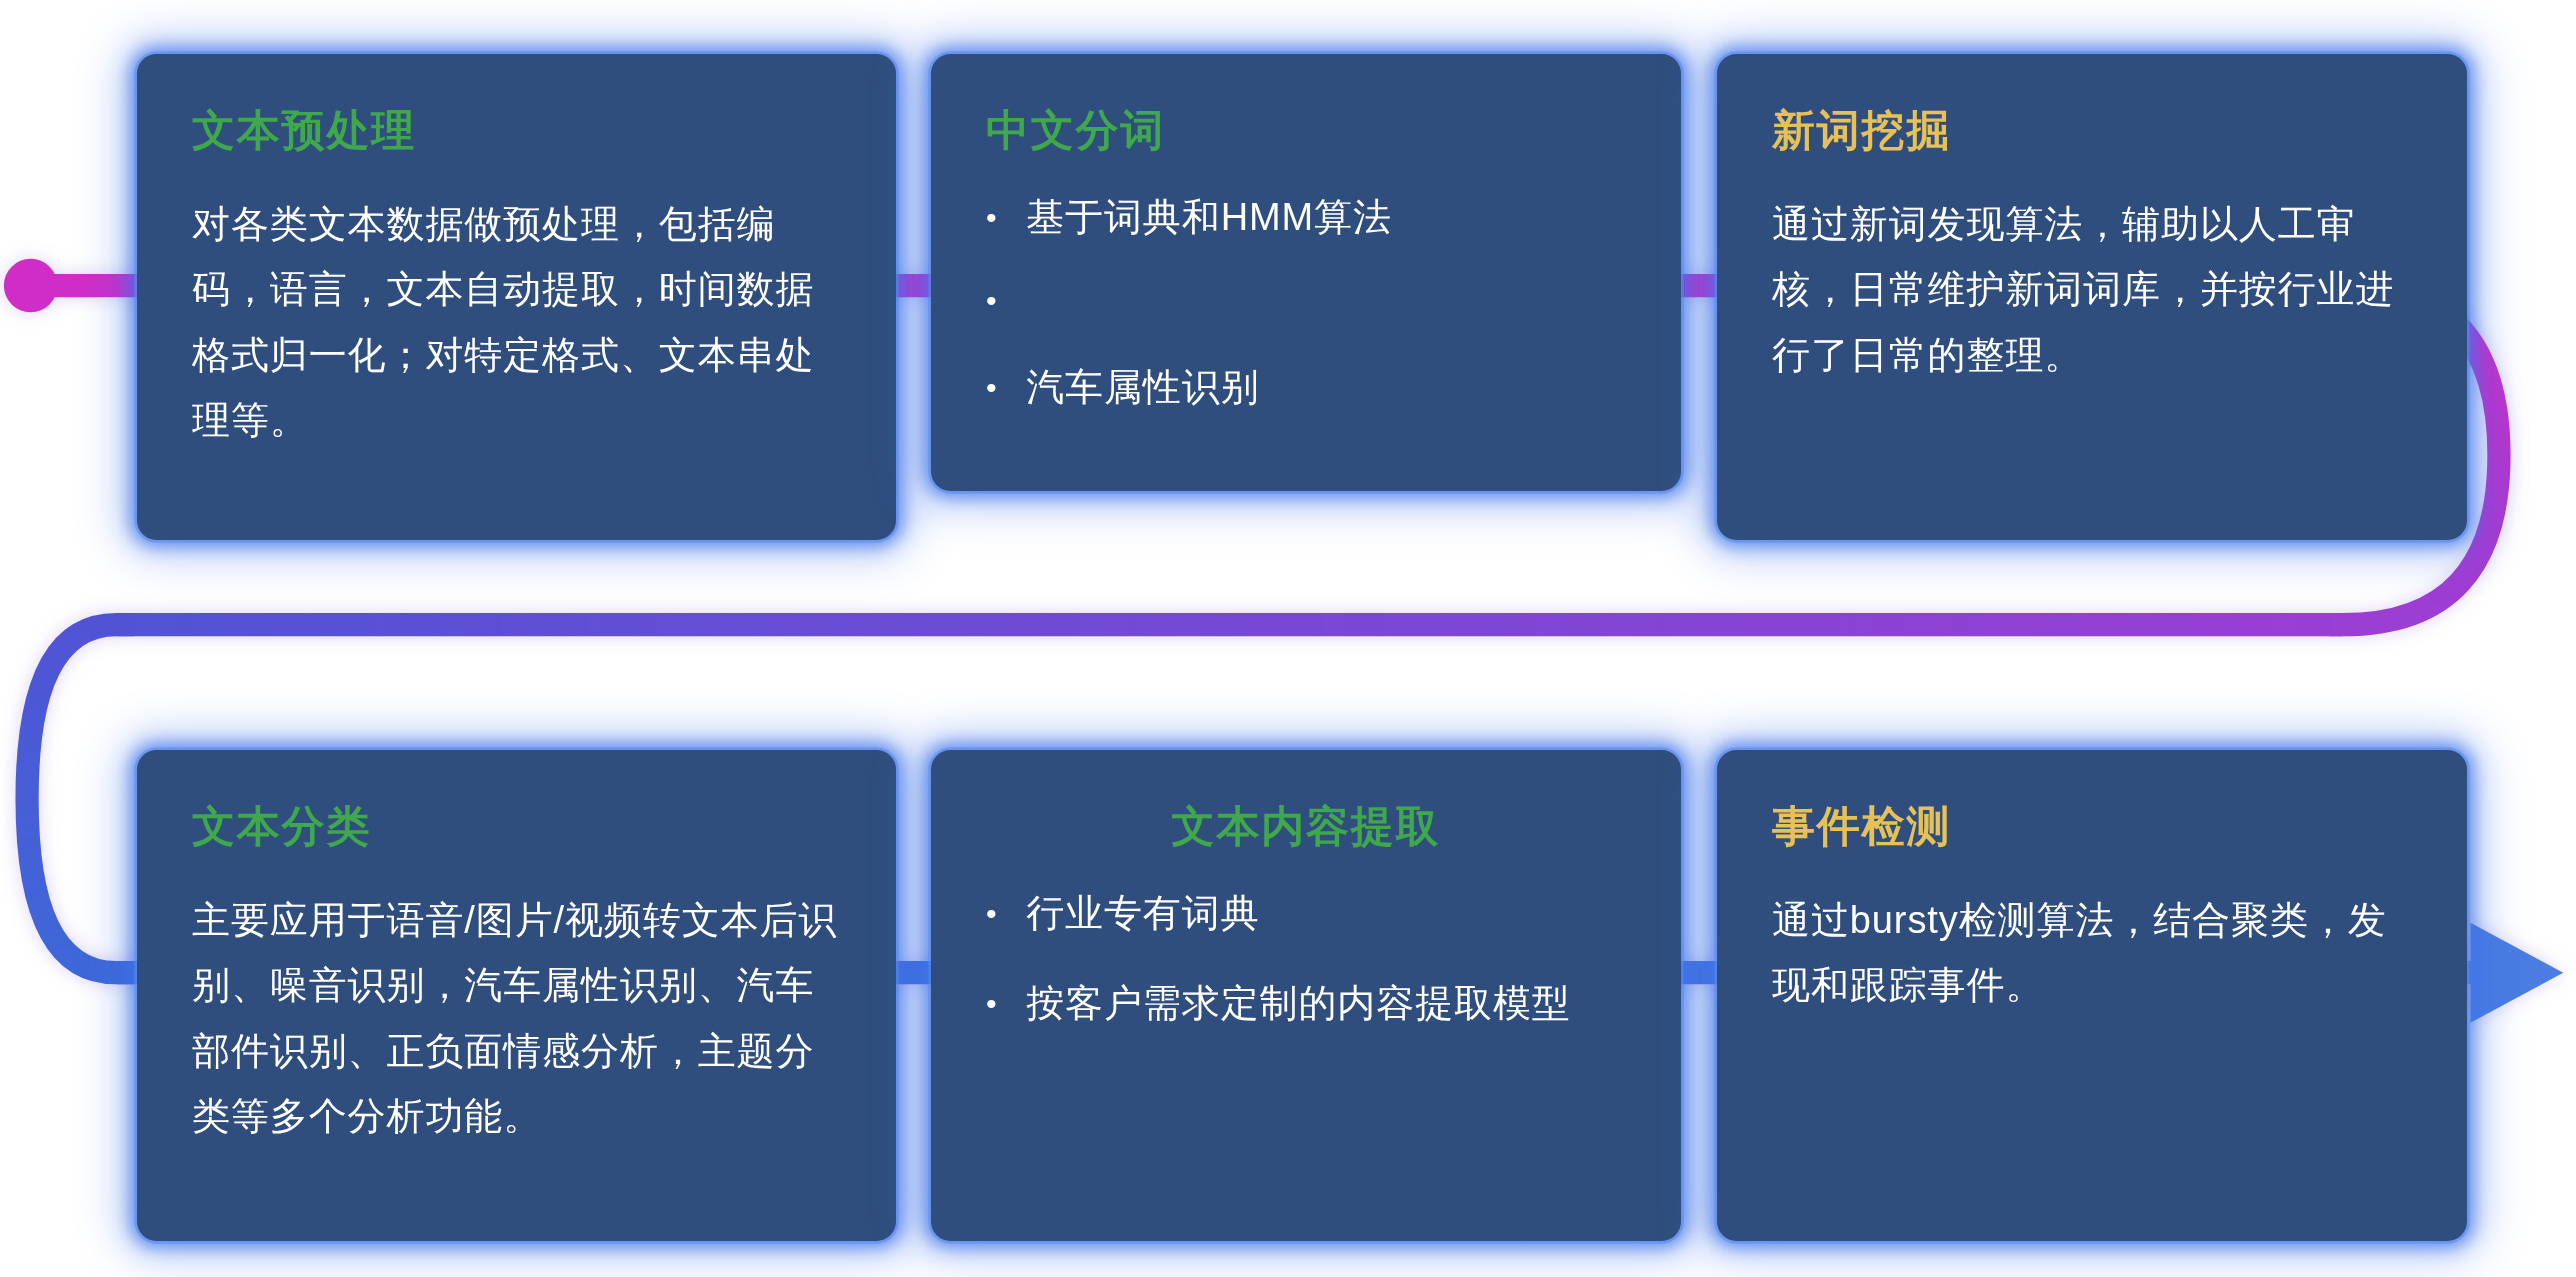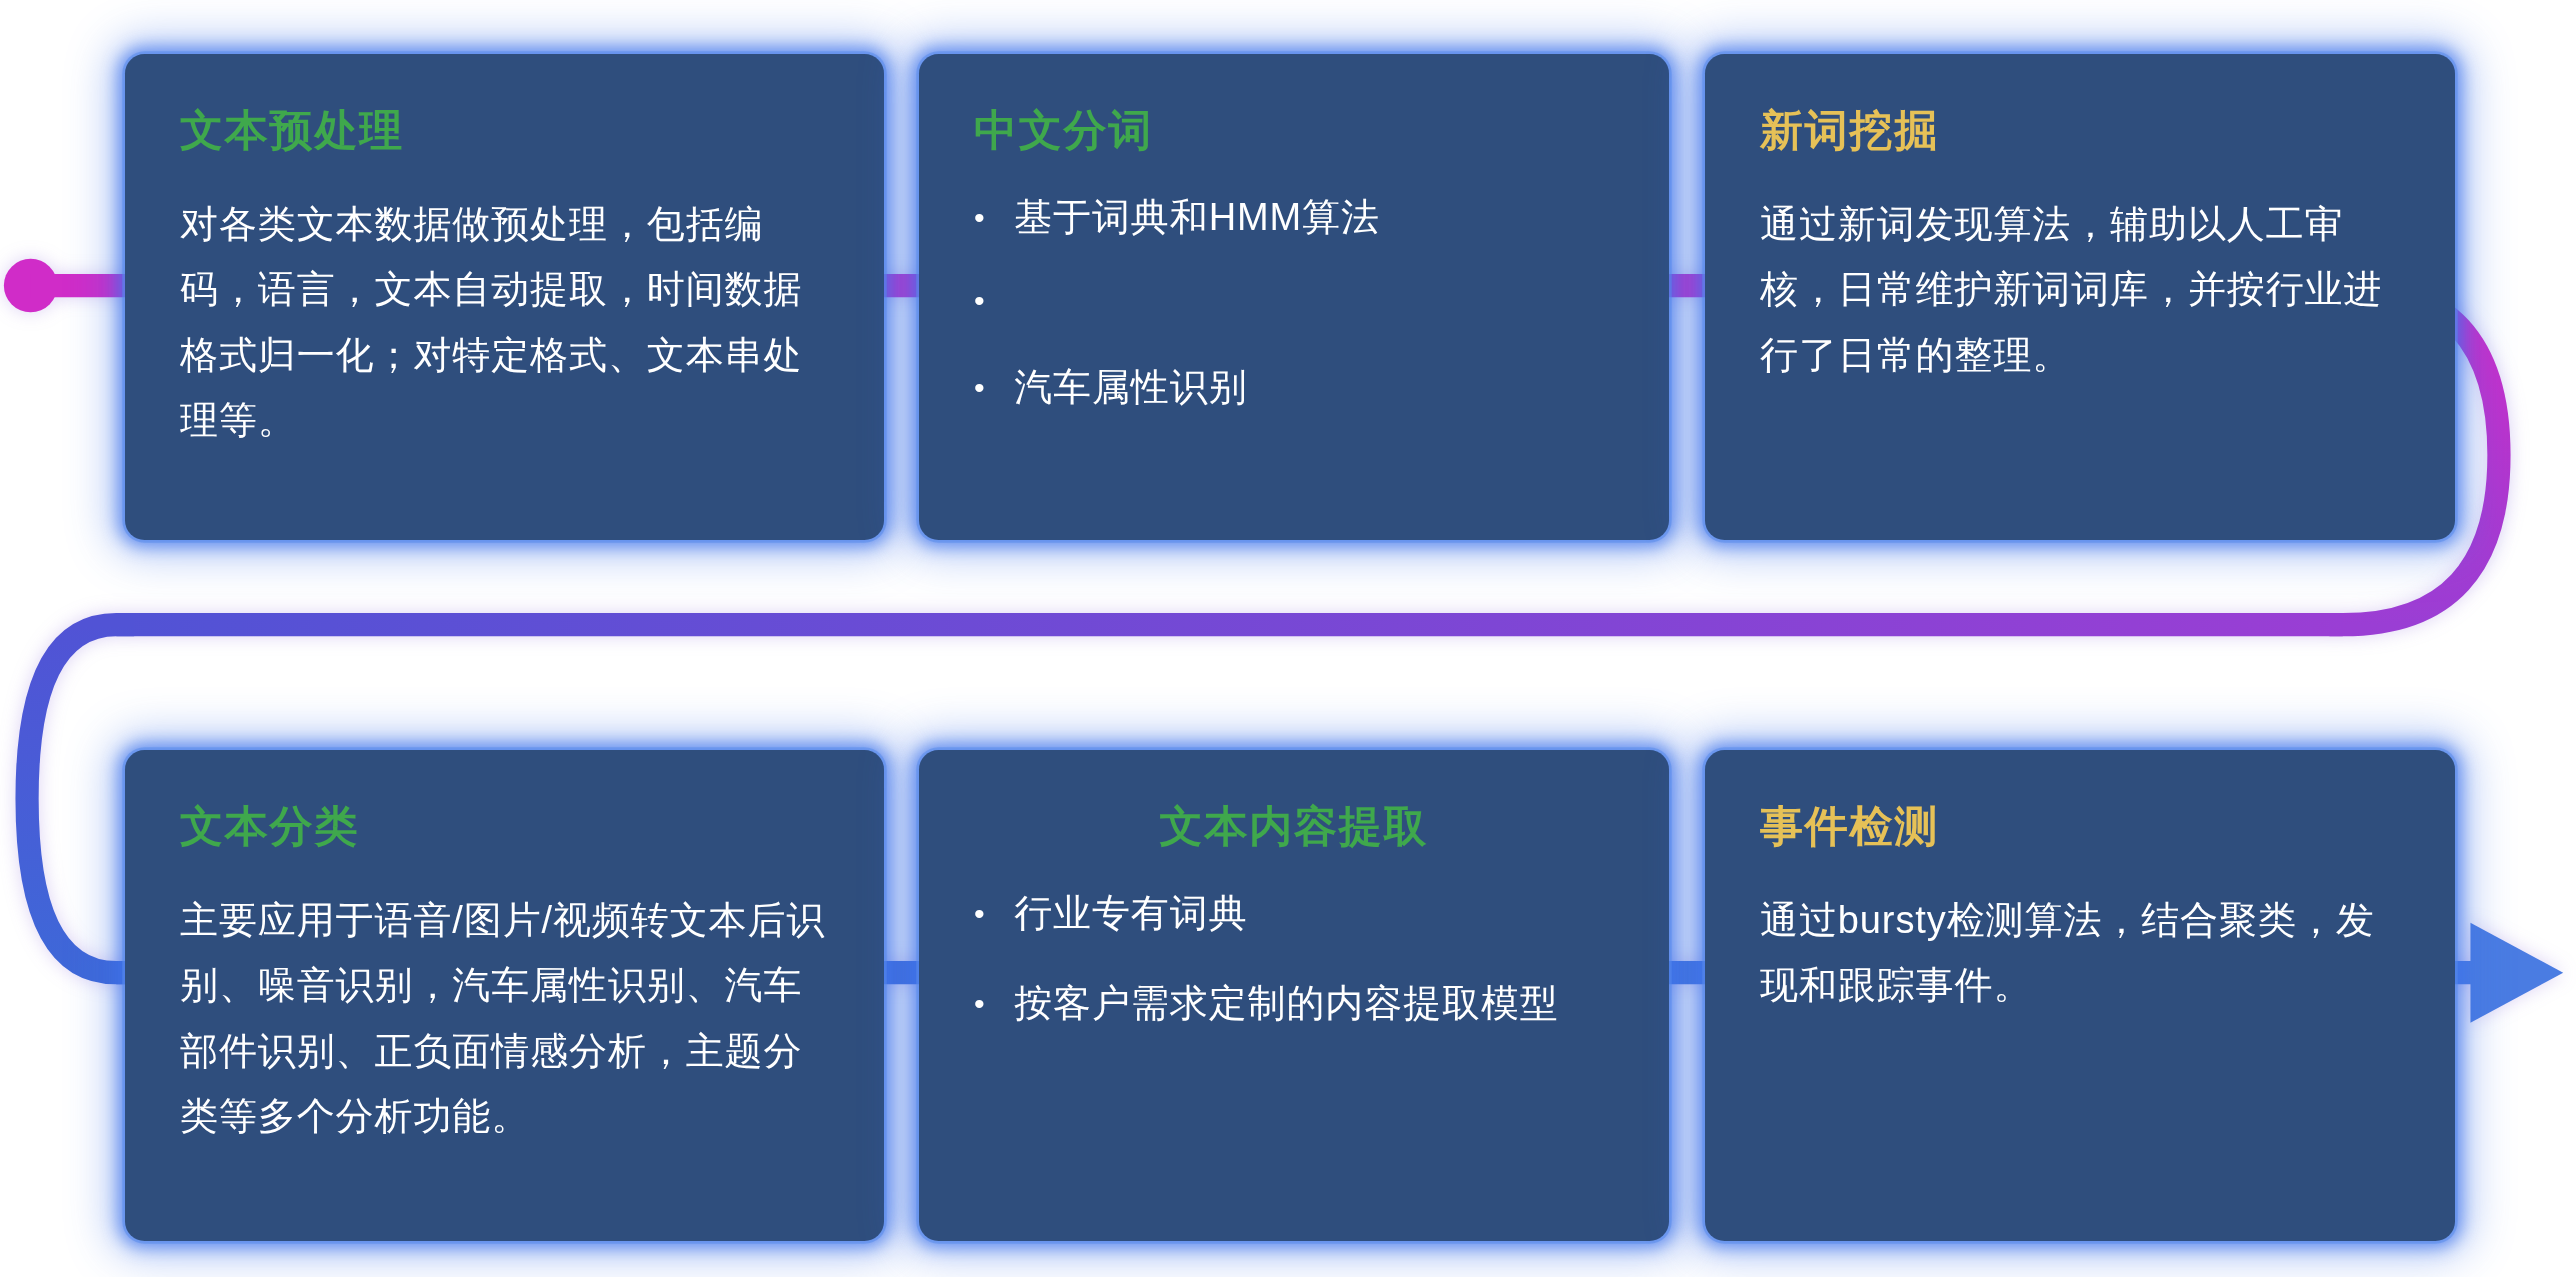--- a/index.html
+++ b/index.html
@@ -26,24 +26,25 @@
     position: absolute;
     z-index: 1;
     box-sizing: border-box;
     background: var(--card_bg, #2f4e7d);
     border-radius: 19.6px;
     padding: 48px 55px;
     box-shadow:
       0 0 0 2.7px rgba(90, 140, 235, 0.55),
       0 0 16px 6.2px rgba(62, 116, 235, 0.70),
       0 0 43px 16px rgba(62, 116, 235, 0.38);
+    margin-left: 12px;
   }
   
   .card.c0 { left: 125px;  top: 54px;  width: 759px; height: 486px; }
-  .card.c1 { left: 919px; top: 54px;  width: 750px; height: 486px; }
+  .card.c1 { left: 919px; top: 54px;  width: 750px; height: 437px; }
   .card.c2 { left: 1705px; top: 54px;  width: 750px; height: 486px; }
   
   .card.c3 { left: 125px;  top: 750px; width: 759px; height: 491px; }
   .card.c4 { left: 919px; top: 750px; width: 750px; height: 491px; text-align: center; }
   .card.c5 { left: 1705px; top: 750px; width: 750px; height: 491px; }
 
   .card-title {
     margin: 0 0 32px 0;
     font-size: 43px;
     font-weight: 700;

